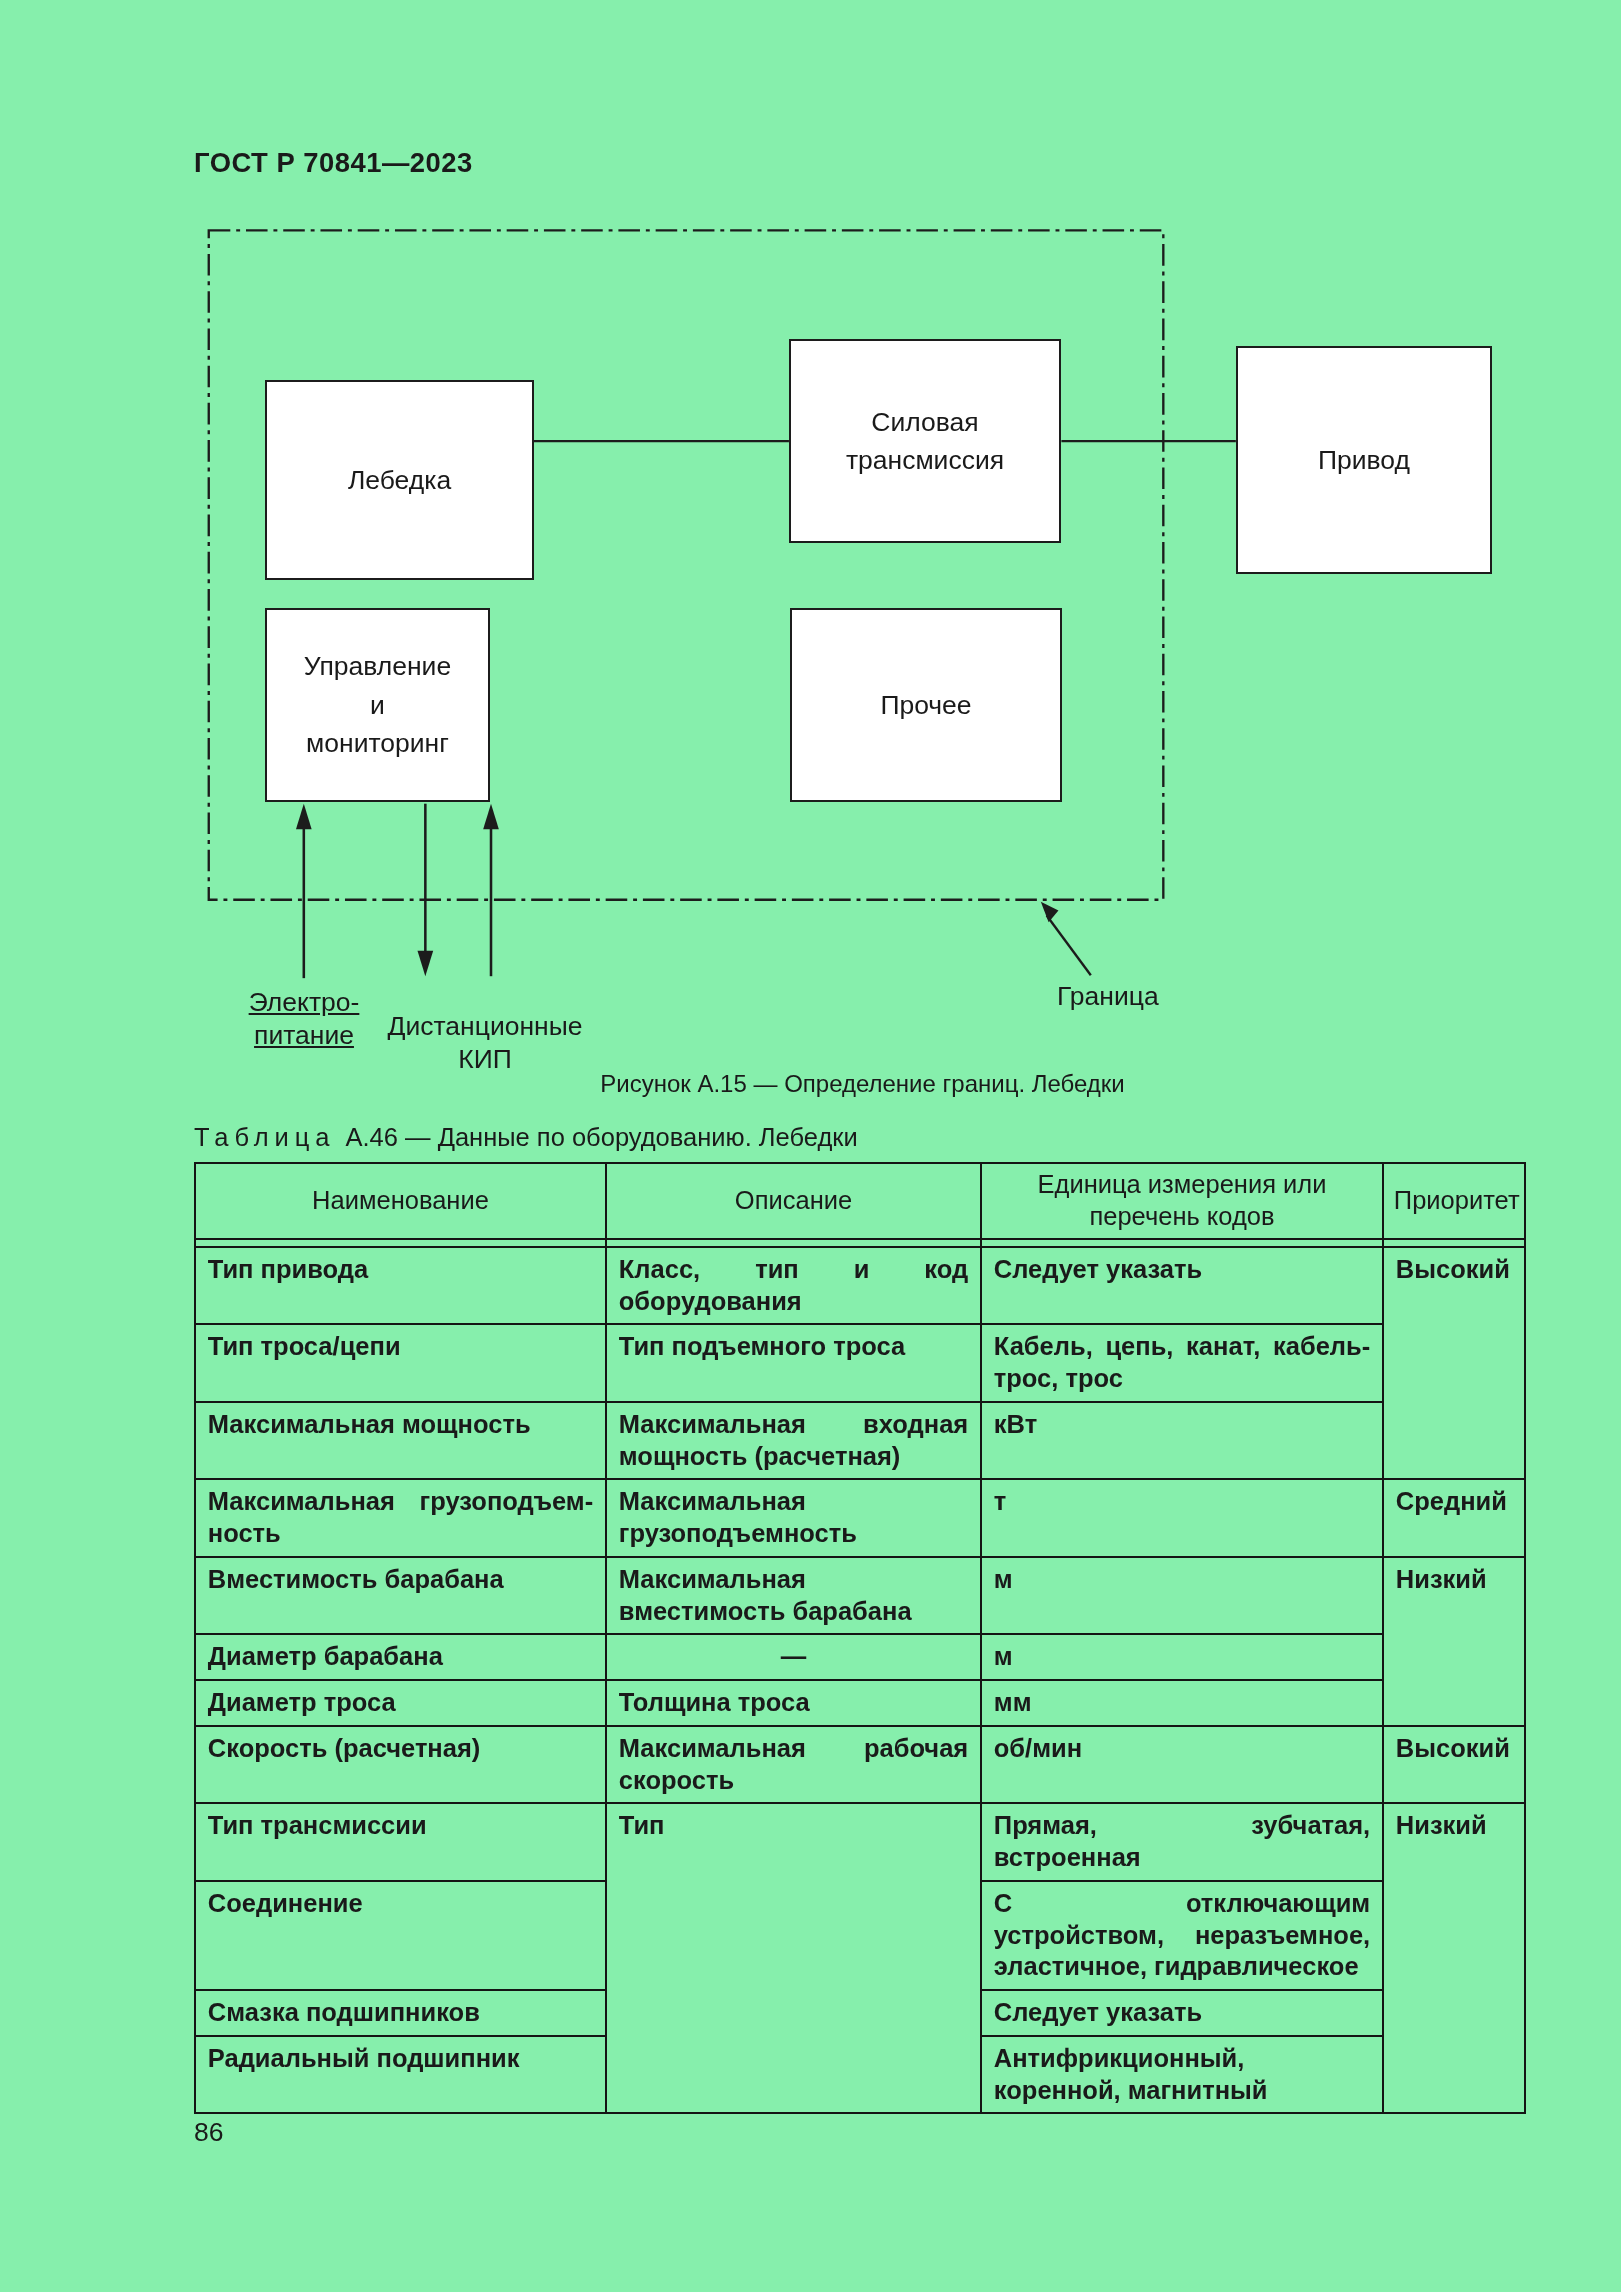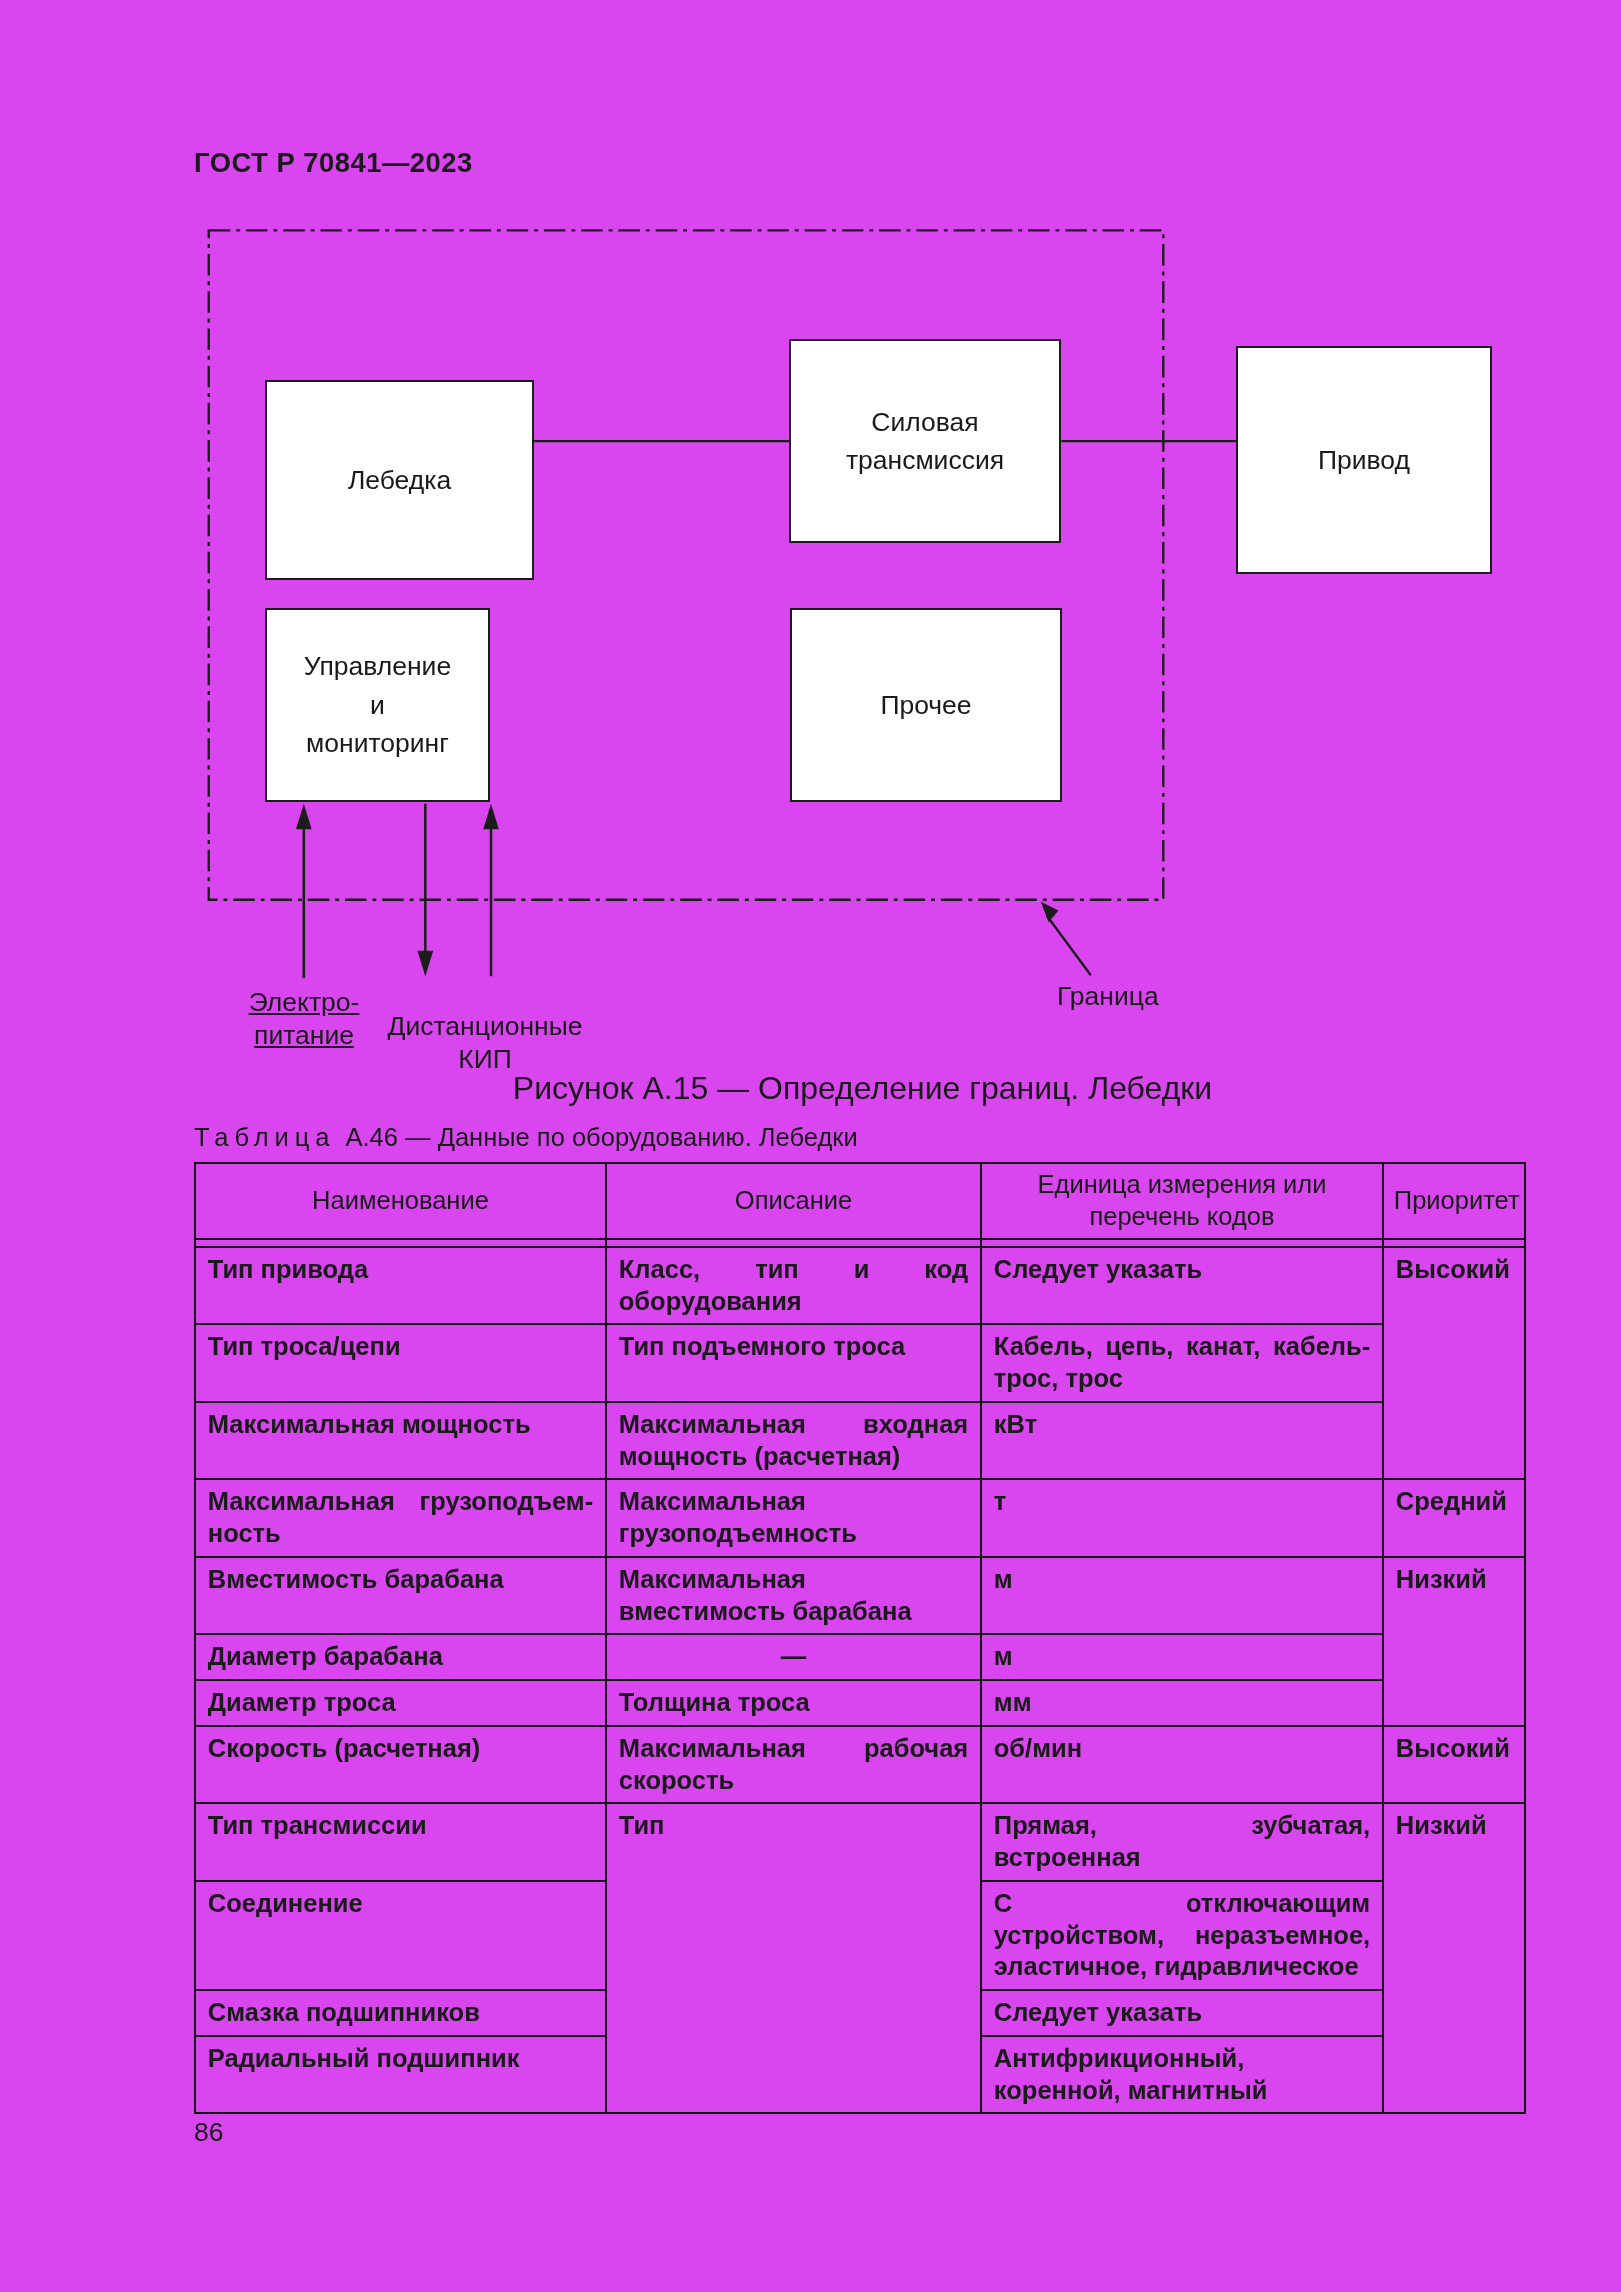--- a/index.html
+++ b/index.html
@@ -4,21 +4,21 @@
 <style>
   * { margin: 0; padding: 0; box-sizing: border-box; }
   html, body { background: #e8e8e8; }
   body { font-family: "Liberation Sans", sans-serif; color: #1a1a1a; }
 
   .page {
     position: relative;
     width: 1621px;
     height: 2293px;
     margin: 0 auto;
-    background: #d946ef;
+    background: #86efac;
     overflow: hidden;
   }
 
   .doc-header {
     position: absolute;
     left: 194px;
     top: 147px;
     font-size: 27.4px;
     font-weight: bold;
     letter-spacing: 0.5px;
@@ -57,21 +57,21 @@
   .lbl-power  { left: 223px;  top: 986px; width: 162px; text-decoration: underline; }
   .lbl-remote { left: 377px;  top: 986px; width: 216px; margin-top: 24px; }
   .lbl-granitsa { left: 1057px; top: 980px; width: 137px; text-align: left; }
 
   .fig-caption {
     position: absolute;
     left: 194px;
     top: 1070px;
     width: 1337px;
     text-align: center;
-    font-size: 32px;
+    font-size: 24px;
   }
 
   
   .tbl-title {
     position: absolute;
     left: 194px;
     top: 1123px;
     font-size: 25.5px;
   }
   .tbl-title .sp { letter-spacing: 5.9px; }

